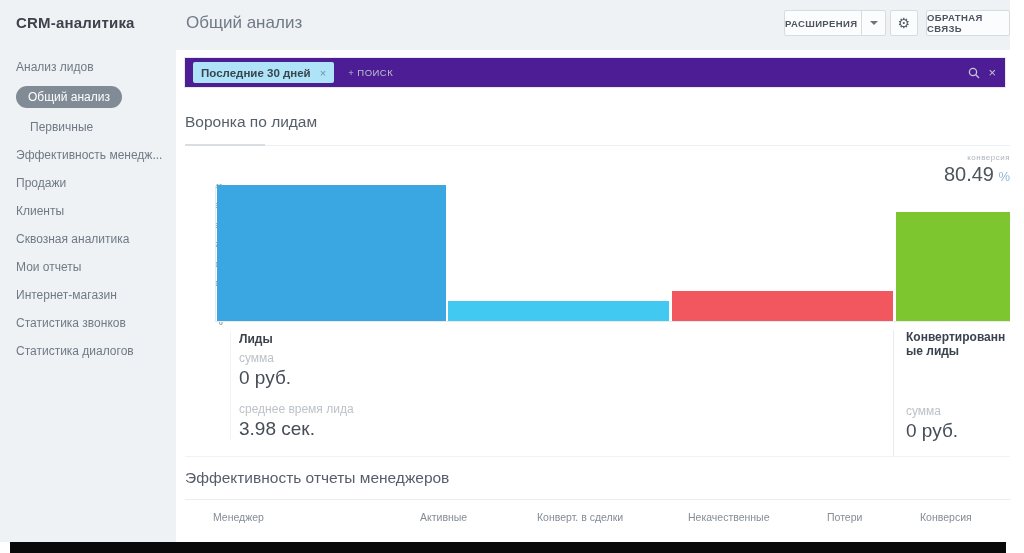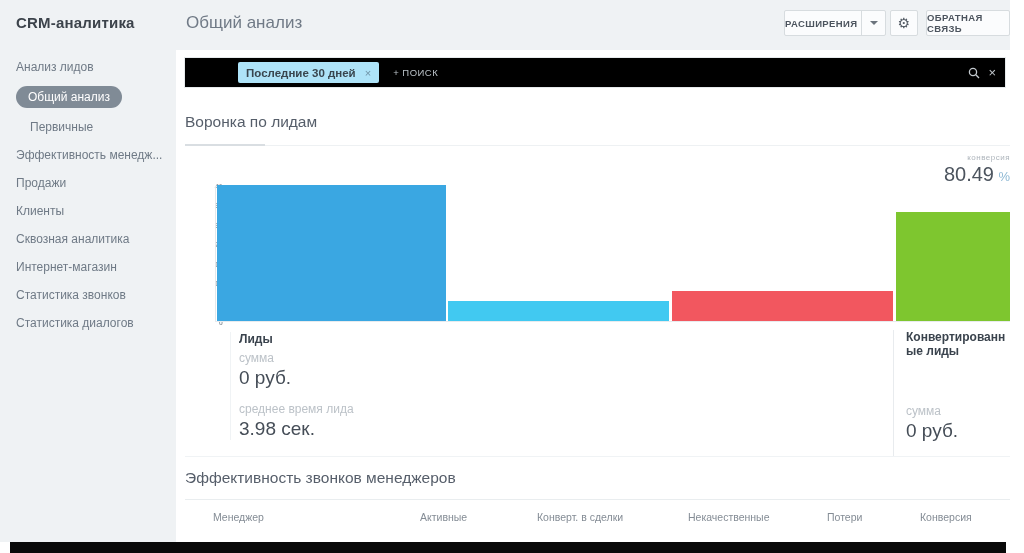--- a/index.html
+++ b/index.html
@@ -25,21 +25,21 @@
   .btn-group { right:124px; width:102px; padding:0; }
   .btn-group .seg-label { flex:1; text-align:left; }
   .btn-group .seg-caret { width:24px; height:100%; border-left:1px solid #d7dcdf; display:flex; align-items:center; justify-content:center; }
   .caret { width:0; height:0; border-left:4px solid transparent; border-right:4px solid transparent; border-top:4px solid #6c747d; }
   .btn-gear { right:92px; width:28px; font-size:14px; color:#555d66; font-weight:normal; }
   .btn-feedback { right:0; width:84px; }
 
   
   .content { position:absolute; left:176px; top:50px; width:834px; height:492px; background:#ffffff; }
 
-  .searchbar { position:absolute; left:8px; top:7px; width:822px; height:31px; background:#000000; border:1px solid #e6eaec; display:flex; align-items:center;padding-left:45px; }
+  .searchbar { position:absolute; left:8px; top:7px; width:822px; height:31px; background:#4c1d95; border:1px solid #e6eaec; display:flex; align-items:center; }
   .chip { margin-left:8px; background:#aee3f8; border-radius:2px; height:21px; display:flex; align-items:center; padding:0 8px; }
   .chip-label { font-size:11.5px; font-weight:bold; color:#39454e; }
   .chip-x { margin-left:9px; font-size:11px; color:#6f93a6; cursor:pointer; }
   .search-placeholder { margin-left:14px; font-size:9.5px; letter-spacing:.5px; color:#b9c0c6; text-transform:uppercase; }
   .search-icons { margin-left:auto; margin-right:9px; display:flex; align-items:center; gap:8px; }
   .search-x { font-size:13px; color:#c3c9ce; cursor:pointer; }
 
   .section-title { position:absolute; left:9px; font-size:15.5px; color:#565e6a; }
   .funnel-title { top:63px; }
   .tabline { position:absolute; left:9px; top:95px; width:825px; height:1px; background:#eef1f3; }
@@ -83,20 +83,21 @@
     <aside class="sidebar">
       <div class="sidebar-title">CRM-аналитика</div>
       <nav class="nav">
           <div class="nav-item"><span>Анализ лидов</span></div>
           <div class="nav-item active"><span>Общий анализ</span></div>
           <div class="nav-item indent"><span>Первичные</span></div>
           <div class="nav-item"><span>Эффективность менедж...</span></div>
           <div class="nav-item"><span>Продажи</span></div>
           <div class="nav-item"><span>Клиенты</span></div>
           <div class="nav-item"><span>Сквозная аналитика</span></div>
+          <div class="nav-item"><span>Мои отчеты</span></div>
           <div class="nav-item"><span>Интернет-магазин</span></div>
           <div class="nav-item"><span>Статистика звонков</span></div>
           <div class="nav-item"><span>Статистика диалогов</span></div>
         </nav>
     </aside>
 
     <header class="topbar">
       <div class="page-title">Общий анализ</div>
       <div class="btn btn-group">
         <span class="seg-label">РАСШИРЕНИЯ</span>
@@ -167,21 +168,21 @@
         <div class="stat-value second">3.98 сек.</div>
       </div>
 
       <div class="stat-conv">
         <div class="stat-title">Конвертированные лиды</div>
         <div class="stat-small">сумма</div>
         <div class="stat-value">0 руб.</div>
       </div>
 
       <div class="section-divider"></div>
-      <div class="section-title managers-title">Эффективность звонков менеджеров</div>
+      <div class="section-title managers-title">Эффективность отчеты менеджеров</div>
       <div class="managers-line"></div>
       <div class="table-head">
           <span class="th" style="left: 28px;">Менеджер</span>
           <span class="th" style="left: 235px;">Активные</span>
           <span class="th" style="left: 352px;">Конверт. в сделки</span>
           <span class="th" style="left: 503px;">Некачественные</span>
           <span class="th" style="left: 642px;">Потери</span>
           <span class="th" style="left: 735px;">Конверсия</span>
         </div>
 

